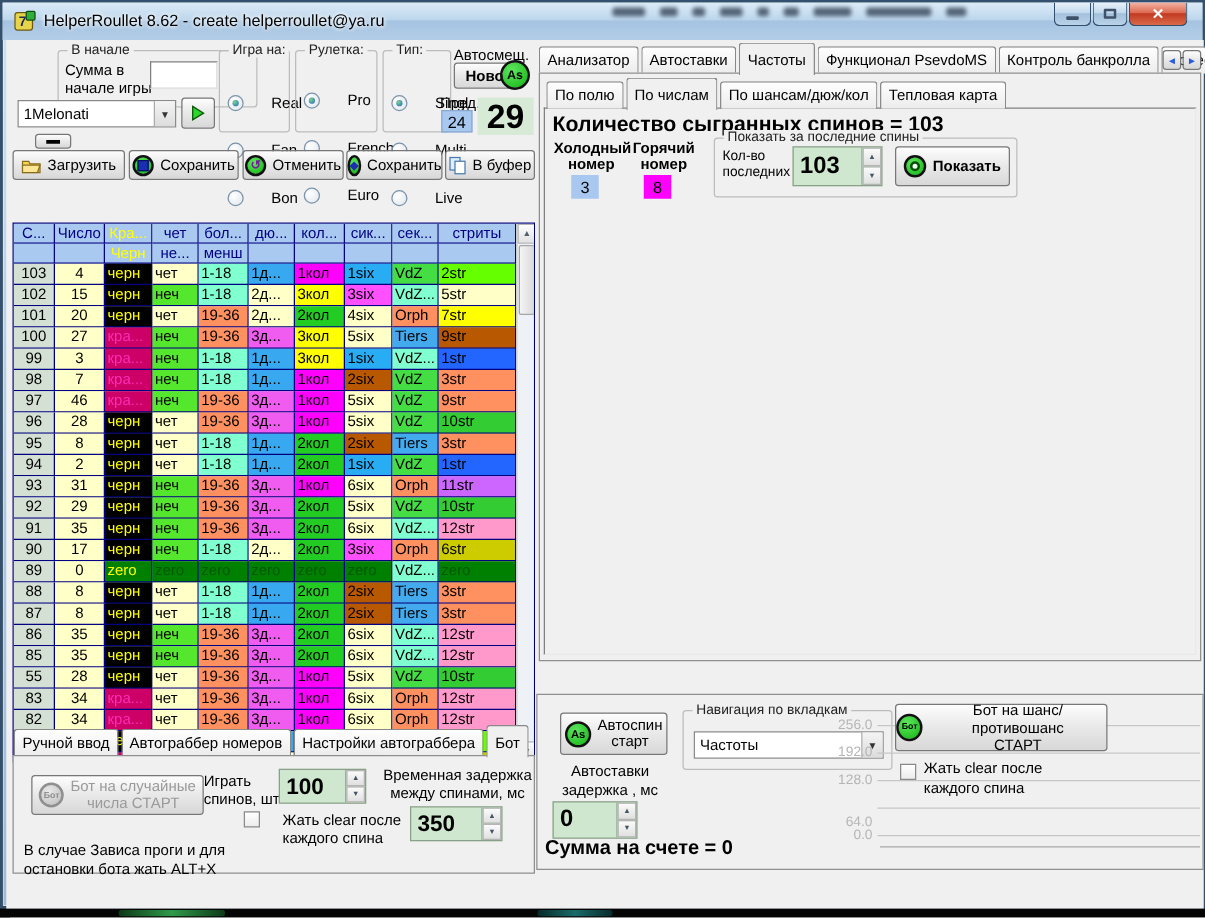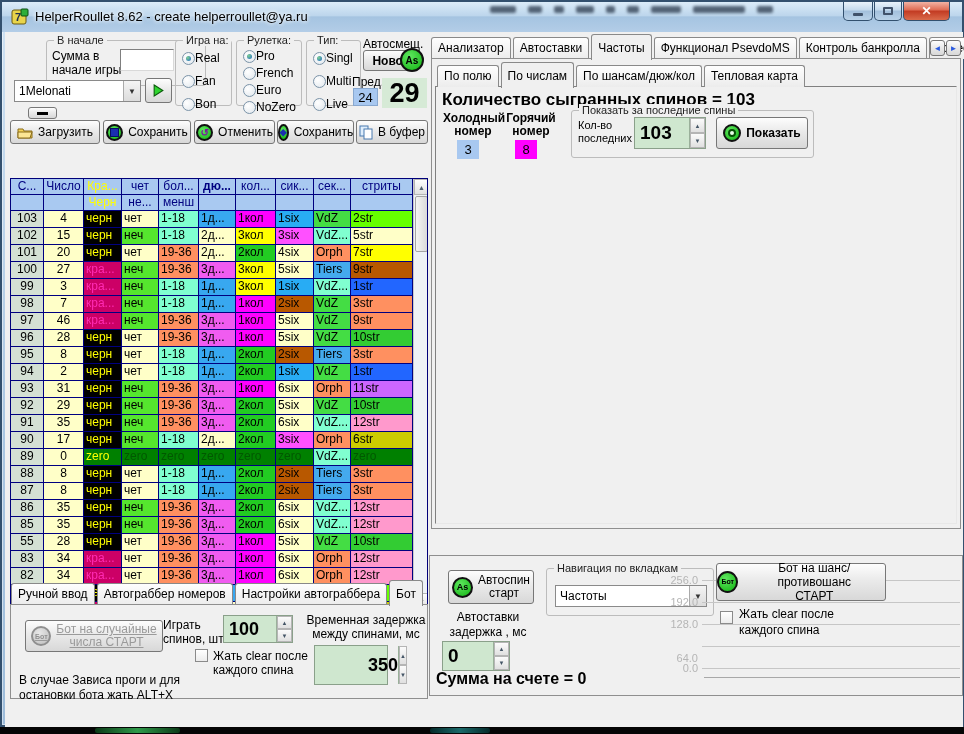--- a/index.html
+++ b/index.html
@@ -25,26 +25,26 @@
   .minbar { width:10px; height:3px; background:#40526a; border-radius:1px; margin-top:6px; }
   .maxbox { width:10px; height:8px; border:2px solid #40526a; border-radius:1px; }
   .client { position:absolute; left:3px; top:30px; width:958px; height:695px; background:#f0f0f0; }
   .abs { position:absolute; }
   .groupbox { position:absolute; border:1px solid #bcbcbc; border-radius:3px; }
   .gb-label { position:absolute; top:-7px; left:7px; background:#f0f0f0; padding:0 3px; font-size:11px; color:#222; white-space:nowrap; }
   .sunken-input { background:#fff; border:1px solid; border-color:#7f7f7f #d9d9d9 #d9d9d9 #7f7f7f; }
   .btn { background:linear-gradient(180deg,#fdfdfd,#eaeaea 45%,#d8d8d8); border:1px solid #777;
          border-radius:3px; display:flex; align-items:center; justify-content:center; gap:5px;
          font-size:12px; color:#000; cursor:default; }
-  .btn.disabled { color:#9a9a9a;text-decoration:underline; }
+  .btn.disabled { color:#9a9a9a; }
   .combo { display:flex; background:#fff; border:1px solid #8a8a8a; align-items:center; }
   .combo .cval { flex:1; font-size:12px; padding-left:4px; white-space:nowrap; overflow:hidden; }
   .combo .cbtn { width:17px; align-self:stretch; background:linear-gradient(180deg,#f4f4f4,#dcdcdc); border-left:1px solid #aaa;
                  display:flex; align-items:center; justify-content:center; font-size:8px; color:#333; }
-  .radio-row { display:flex; align-items:center; gap:0; margin-bottom:9px; }
+  .radio-row { display:flex; align-items:center; gap:22px; margin-bottom:9px;margin-top:24px; }
   .radio { width:13px; height:13px; border-radius:50%; border:1px solid #7b93a8;
            background:radial-gradient(circle at 35% 35%,#fff,#dfe6ec); position:relative; flex:0 0 13px; }
   .radio.sel::after { content:""; position:absolute; left:3px; top:3px; width:5px; height:5px; border-radius:50%;
            background:radial-gradient(circle at 35% 35%,#7fd08f,#1a66c8); }
   .radio-label { font-size:12px; }
   .checkbox { width:13px; height:13px; border:1px solid #8a8a8a; background:linear-gradient(180deg,#fff,#ececec); flex:0 0 13px; }
   .spin { display:flex; border:1px solid #8aa08a; background:#cfe7cf; }
   .spin .val { flex:1; font-weight:bold; color:#000; padding-left:5px; display:flex; align-items:center; }
   .spin .sbtns { width:16px; display:flex; flex-direction:column; border-left:1px solid #9ab09a; }
   .spin .sbtns div { flex:1; background:linear-gradient(180deg,#fbfbfb,#e0e0e0); border:1px solid #b5b5b5;
@@ -232,21 +232,21 @@
     </button>
 
     <div class="spins">
       <div class="spins-grid">
           <div class="srow hdr">
             <div class="scell hdrc ctr" style="width: 33px;">С...</div>
             <div class="scell hdrc ctr" style="width: 40px;">Число</div>
             <div class="scell hdrc ctr" style="width: 38px; color: rgb(255, 255, 0);">Кра...</div>
             <div class="scell hdrc ctr" style="width: 37px;">чет</div>
             <div class="scell hdrc ctr" style="width: 40px;">бол...</div>
-            <div class="scell hdrc ctr" style="width: 37px; font-weight: bold;">дю...</div>
+            <div class="scell hdrc ctr" style="width: 37px;">дю...</div>
             <div class="scell hdrc ctr" style="width: 40px;">кол...</div>
             <div class="scell hdrc ctr" style="width: 38px;">сик...</div>
             <div class="scell hdrc ctr" style="width: 37px;">сек...</div>
             <div class="scell hdrc ctr" style="width: 62px;">стриты</div>
           </div>
           <div class="srow hdr">
             <div class="scell hdrc ctr" style="width: 33px;"></div>
             <div class="scell hdrc ctr" style="width: 40px;"></div>
             <div class="scell hdrc ctr" style="width: 38px; color: rgb(255, 255, 0);">Черн</div>
             <div class="scell hdrc ctr" style="width: 37px;">не...</div>
@@ -570,28 +570,28 @@
       <div class="spin abs" style="left:212px;top:10px;width:70px;height:28px;">
         <span class="val" style="font-size:18px;">100</span>
         <span class="sbtns">
             <div>▲</div>
             <div>▼</div>
           </span>
       </div>
       <div class="lbl" style="left:295px;top:8px;width:120px;text-align:center;line-height:14px;">
         <span>Временная задержка</span><br><span>между спинами, мс</span>
       </div>
-      <div class="spin abs" style="left:303px;top:40px;width:74px;height:40px;padding-left:48px;">
+      <div class="spin abs" style="left:317px;top:40px;width:74px;height:28px;">
         <span class="val" style="font-size:18px;">350</span>
         <span class="sbtns">
             <div>▲</div>
             <div>▼</div>
           </span>
       </div>
-      <div class="abs" style="left:184px;top:44px;display:flex;gap:5px;justify-content:space-between;">
+      <div class="abs" style="left:184px;top:44px;display:flex;gap:18px;justify-content:space-between;">
         <span class="checkbox"></span>
         <span class="lbl" style="position:static;line-height:14px;"><span>Жать clear после</span><br><span>каждого спина</span></span>
       </div>
       <div class="lbl" style="left:8px;top:68px;line-height:15px;">
         <span>В случае Зависа проги и для</span><br><span>остановки бота жать ALT+X</span>
       </div>
     </div>
 
     <div class="tabbar" style="left:426px;top:3px;height:24px;">
         <div class="tab">Анализатор</div>

